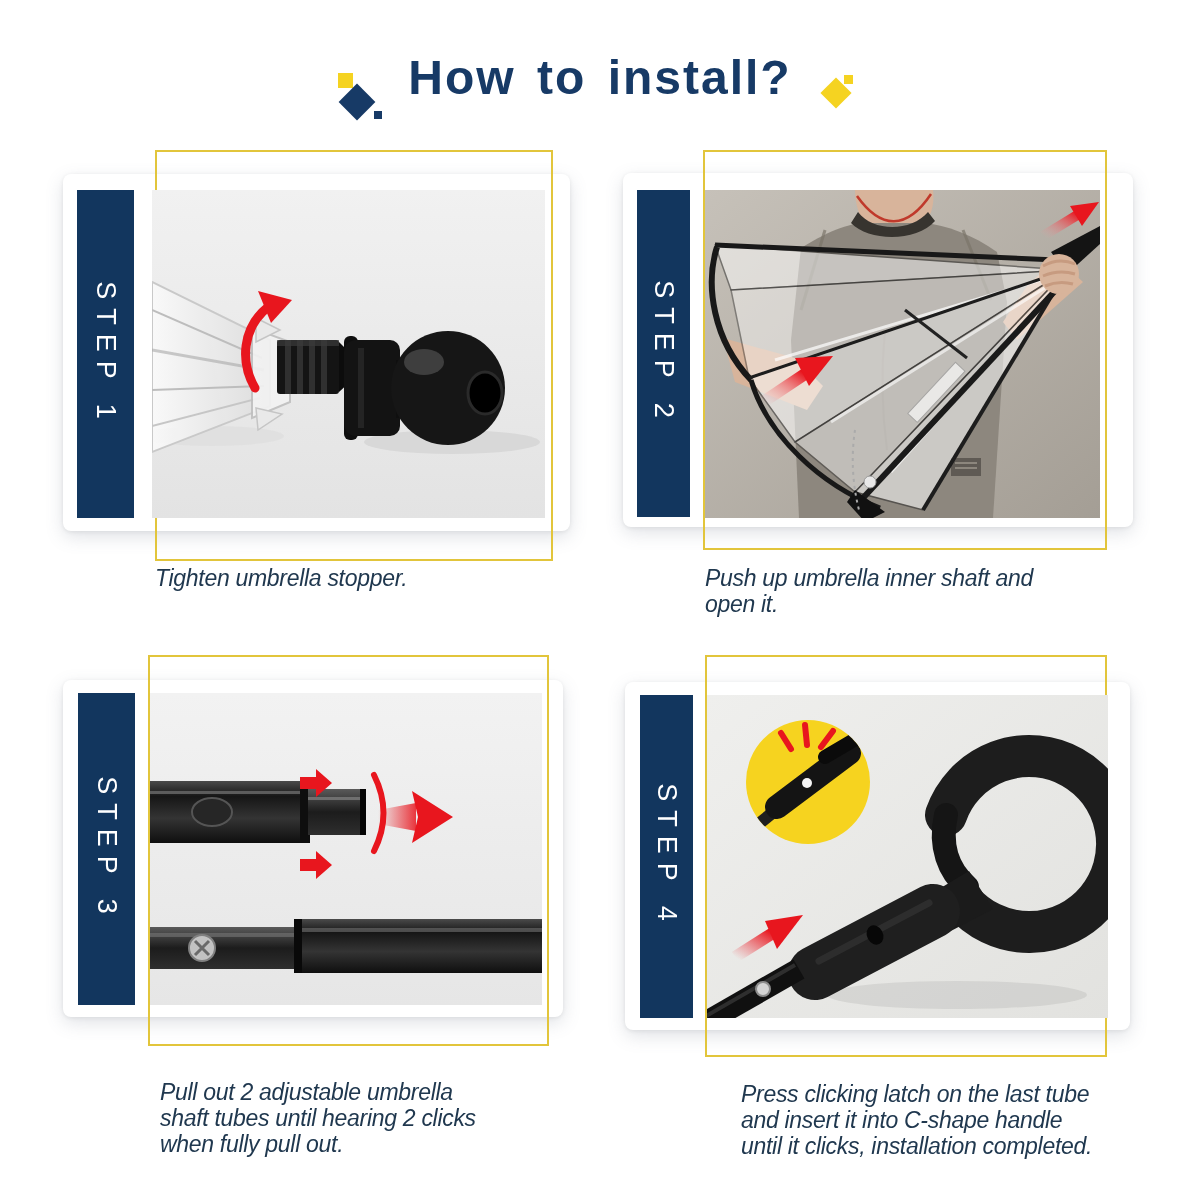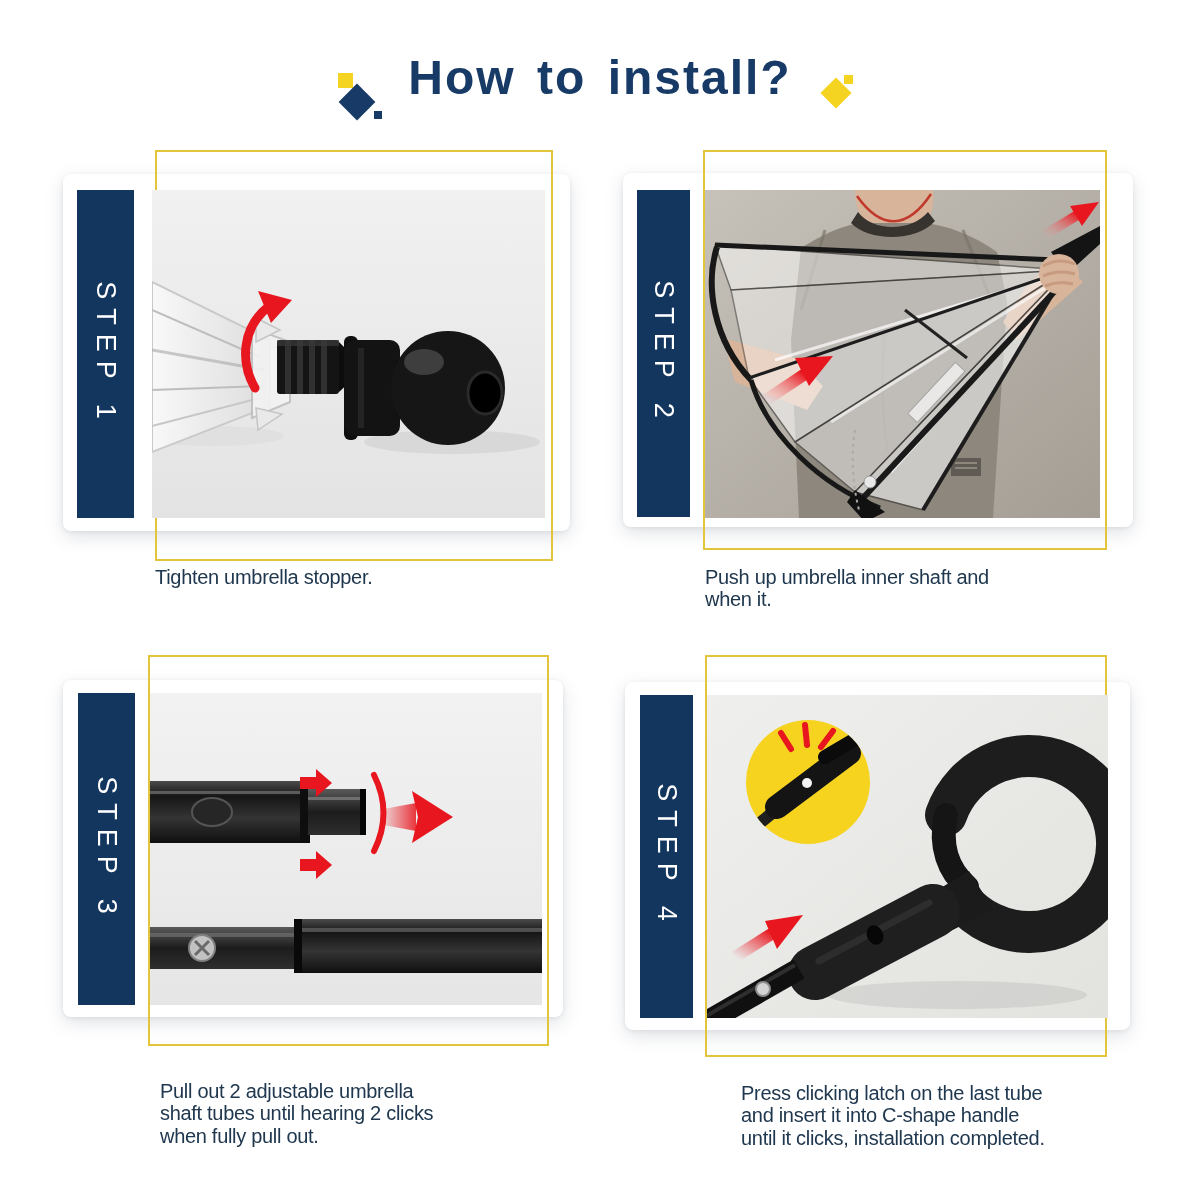--- a/index.html
+++ b/index.html
@@ -25,22 +25,22 @@
   .card{position:absolute;background:#ffffff;border-radius:8px;z-index:1;
         box-shadow:0 6px 18px rgba(90,100,120,.18),0 1px 4px rgba(0,0,0,.08);}
   .stepbar{position:absolute;background:#12365E;z-index:3;display:flex;align-items:center;justify-content:center;}
   .stepbar span{
     transform:rotate(90deg);white-space:nowrap;color:#ffffff;
     font-size:27px;letter-spacing:9px;font-weight:normal;
   }
   .photo{position:absolute;z-index:3;overflow:hidden;background:#ECECEC;}
   .photo svg{display:block;width:100%;height:100%;}
   .caption{
-    position:absolute;z-index:3;color:#20384F;font-size:20px;line-height:1.12;
-    letter-spacing:-0.3px;white-space:pre-line;
+    position:absolute;z-index:3;color:#20384F;font-size:23px;line-height:1.12;
+    letter-spacing:-0.3px;white-space:pre-line;font-style:italic;
   }
   
   .p1 .frame{left:155px;top:150px;width:394px;height:407px;}
   .p1 .card{left:63px;top:174px;width:507px;height:357px;}
   .p1 .stepbar{left:77px;top:190px;width:57px;height:328px;}
   .p1 .photo{left:152px;top:190px;width:393px;height:328px;}
   .p1 .caption{left:155px;top:566px;width:400px;}
   
   .p2 .frame{left:703px;top:150px;width:400px;height:396px;}
   .p2 .card{left:623px;top:173px;width:510px;height:354px;}
@@ -199,21 +199,21 @@
         <path d="M338,46 L374,24" stroke="url(#rg2)" stroke-width="10" fill="none"></path>
         <polygon points="394,12 365,16 377,36" fill="#E8161E"></polygon>
       </g>
       <g>
         <path d="M58,212 L100,184" stroke="url(#rg2)" stroke-width="12" fill="none"></path>
         <polygon points="128,166 90,168 104,196" fill="#E8161E"></polygon>
       </g>
     </svg>
   </div>
   <div class="caption">Push up umbrella inner shaft and
-when it.</div>
+open it.</div>
 </div>
 
 <div class="p3">
   <div class="frame"></div>
   <div class="card"></div>
   <div class="stepbar">
     <span>STEP 3</span>
   </div>
   <div class="photo">
     <svg viewBox="0 0 392 312">

